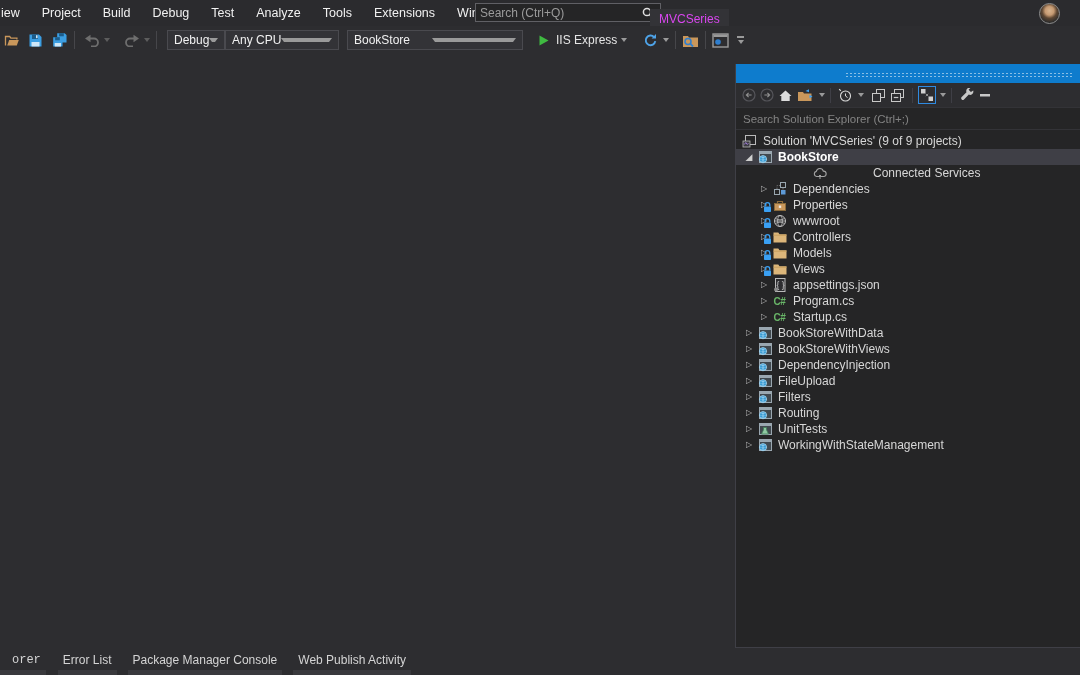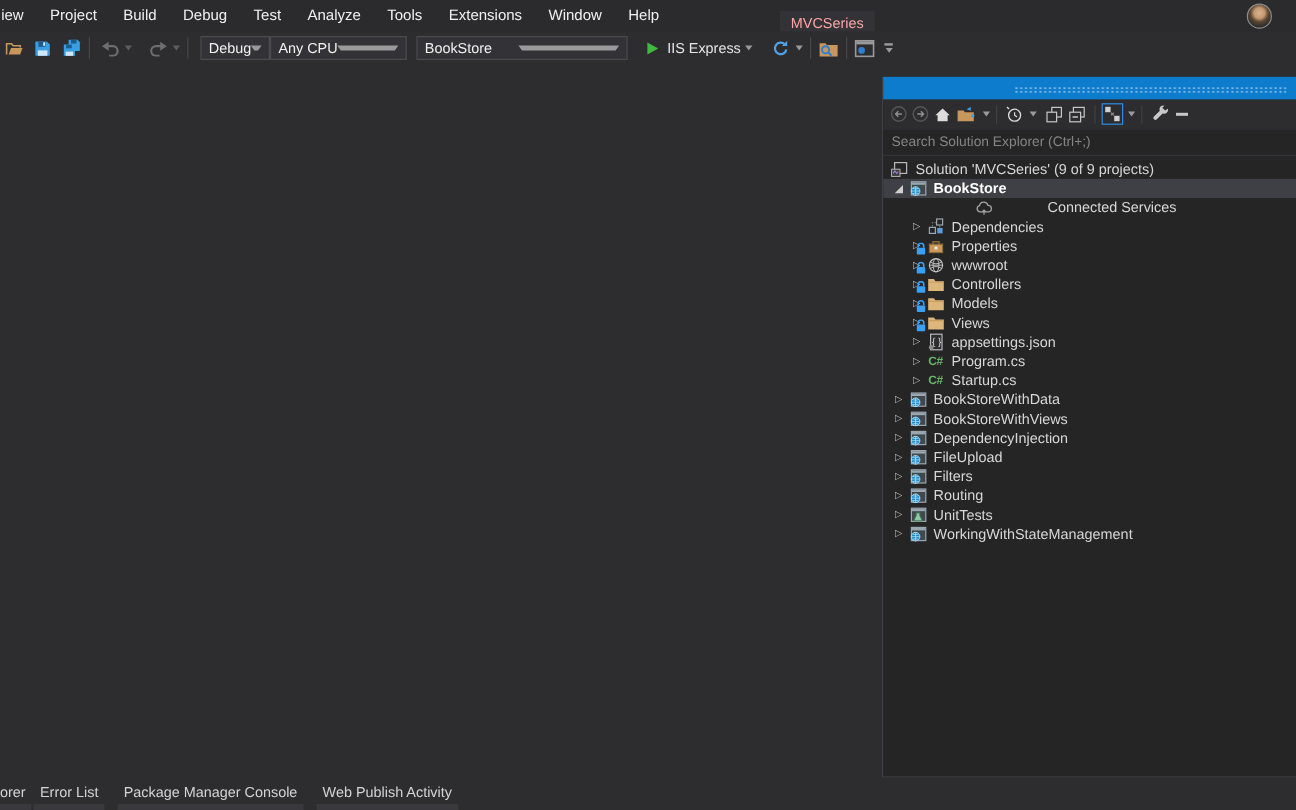--- a/index.html
+++ b/index.html
@@ -10,21 +10,21 @@
   }
   
   .menu-bar{position:absolute;left:0;top:0;right:0;height:26px;background:#2b2b2e;display:flex;align-items:center;}
   .menu-items{display:flex;align-items:center;height:100%;}
   .menu-item{padding:0 11px;font-size:12.5px;color:#f1f1f1;line-height:26px;cursor:default;}
   .menu-item:first-child{padding-left:1px;}
   .quick-search{position:absolute;left:475px;top:3px;width:186px;height:19px;background:#252526;border:1px solid #606065;display:flex;align-items:center;box-sizing:border-box;}
   .quick-search input{flex:1;background:transparent;border:none;outline:none;color:#cfcfcf;font-size:12px;padding:0 4px;font-family:"Liberation Sans",sans-serif;}
   .quick-search input::placeholder{color:#9b9b9b;}
   .quick-search .mag{width:16px;height:14px;margin-right:3px;flex:none;}
-  .session-badge{position:absolute;left:650px;top:9px;height:20px;padding:0 9px;background:#333337;color:#fca5a5;font-size:12px;line-height:20px;}
+  .session-badge{position:absolute;left:650px;top:9px;height:20px;padding:0 9px;background:#333337;color:#d946ef;font-size:12px;line-height:20px;}
   .avatar{position:absolute;left:1039px;top:3px;width:19px;height:19px;border-radius:50%;border:1px solid #8d8d8d;
     background:radial-gradient(circle at 50% 36%,#d8b48e 0%,#c69a72 28%,#5d4632 48%,#2c2c2c 75%);}
   
   .main-toolbar{position:absolute;left:0;top:26px;right:0;height:28px;background:#2d2d30;display:flex;align-items:center;}
   .tb-icon{width:17px;height:16px;display:inline-flex;align-items:center;justify-content:center;margin-left:7px;flex:none;}
   .tb-group{display:flex;align-items:center;}
   .tb-sep{width:1px;height:18px;background:#46464a;margin:0 6px;flex:none;}
   .caret{width:0;height:0;border-left:3.5px solid transparent;border-right:3.5px solid transparent;border-top:4px solid #9a9a9a;display:inline-block;flex:none;}
   .caret.dim{border-top-color:#5d5d5d;}
   .caret-pad{margin-left:4px;}
@@ -54,40 +54,49 @@
   .arrow{width:14px;text-align:center;font-size:8px;color:#b8b8b8;flex:none;line-height:16px;}
   .arrow.exp{font-size:9px;color:#cfcfcf;}
   .ticon{width:17px;height:16px;position:relative;flex:none;display:inline-flex;align-items:center;justify-content:center;margin-right:5px;}
   .lock{position:absolute;left:-8px;bottom:0px;line-height:0;}
   .tlabel{white-space:nowrap;text-align:center;}
   .tlabel.bold{font-weight:bold;color:#ffffff;}
   .cs{color:#69b668;font-weight:bold;font-size:10px;letter-spacing:-0.5px;}
   
   .bottom-tabs{position:absolute;left:0;bottom:0;right:0;height:27px;background:#2d2d30;display:flex;align-items:flex-start;}
   .tab{position:relative;margin-right:11px;padding:5px 5px 0 5px;height:27px;box-sizing:border-box;}
-  .tab:first-child{padding-left:0;margin-right:2px;}
+  .tab:first-child{padding-left:12px;margin-right:12px;font-family:Liberation Mono, monospace;}
   .tab-label{font-size:12px;color:#d4d4d4;display:block;}
   .tab-strip{position:absolute;left:0;right:0;bottom:0;height:5px;background:#39393d;}
 </style>
 </head>
 <body>
 
 <div class="menu-bar">
   <div class="menu-items">
       <span class="menu-item">iew</span>
       <span class="menu-item">Project</span>
       <span class="menu-item">Build</span>
       <span class="menu-item">Debug</span>
       <span class="menu-item">Test</span>
       <span class="menu-item">Analyze</span>
       <span class="menu-item">Tools</span>
       <span class="menu-item">Extensions</span>
       <span class="menu-item">Window</span>
       <span class="menu-item">Help</span>
     </div>
+  <div class="quick-search">
+    <input type="text" placeholder="Search (Ctrl+Q)" style="">
+    <span class="mag">
+      <svg width="14" height="14">
+          <circle cx="6" cy="6" r="3.6" fill="none" stroke="#e0e0e0" stroke-width="1.5"></circle>
+          <path d="M8.8 8.8 12 12" stroke="#e0e0e0" stroke-width="1.8"></path>
+        </svg>
+    </span>
+  </div>
   <div class="session-badge">MVCSeries</div>
   <div class="avatar"></div>
 </div>
 
 <div class="main-toolbar">
   <span class="tb-icon" style="margin-left:3px">
     <svg width="16" height="16">
         <path d="M1.5 13.5v-9h4.2l1.2 1.6h6v1.4" fill="none" stroke="#c9975b" stroke-width="1.3"></path>
         <path d="M3.2 13.5l2-5.5h9.6l-2 5.5z" fill="#c9975b"></path>
       </svg>

